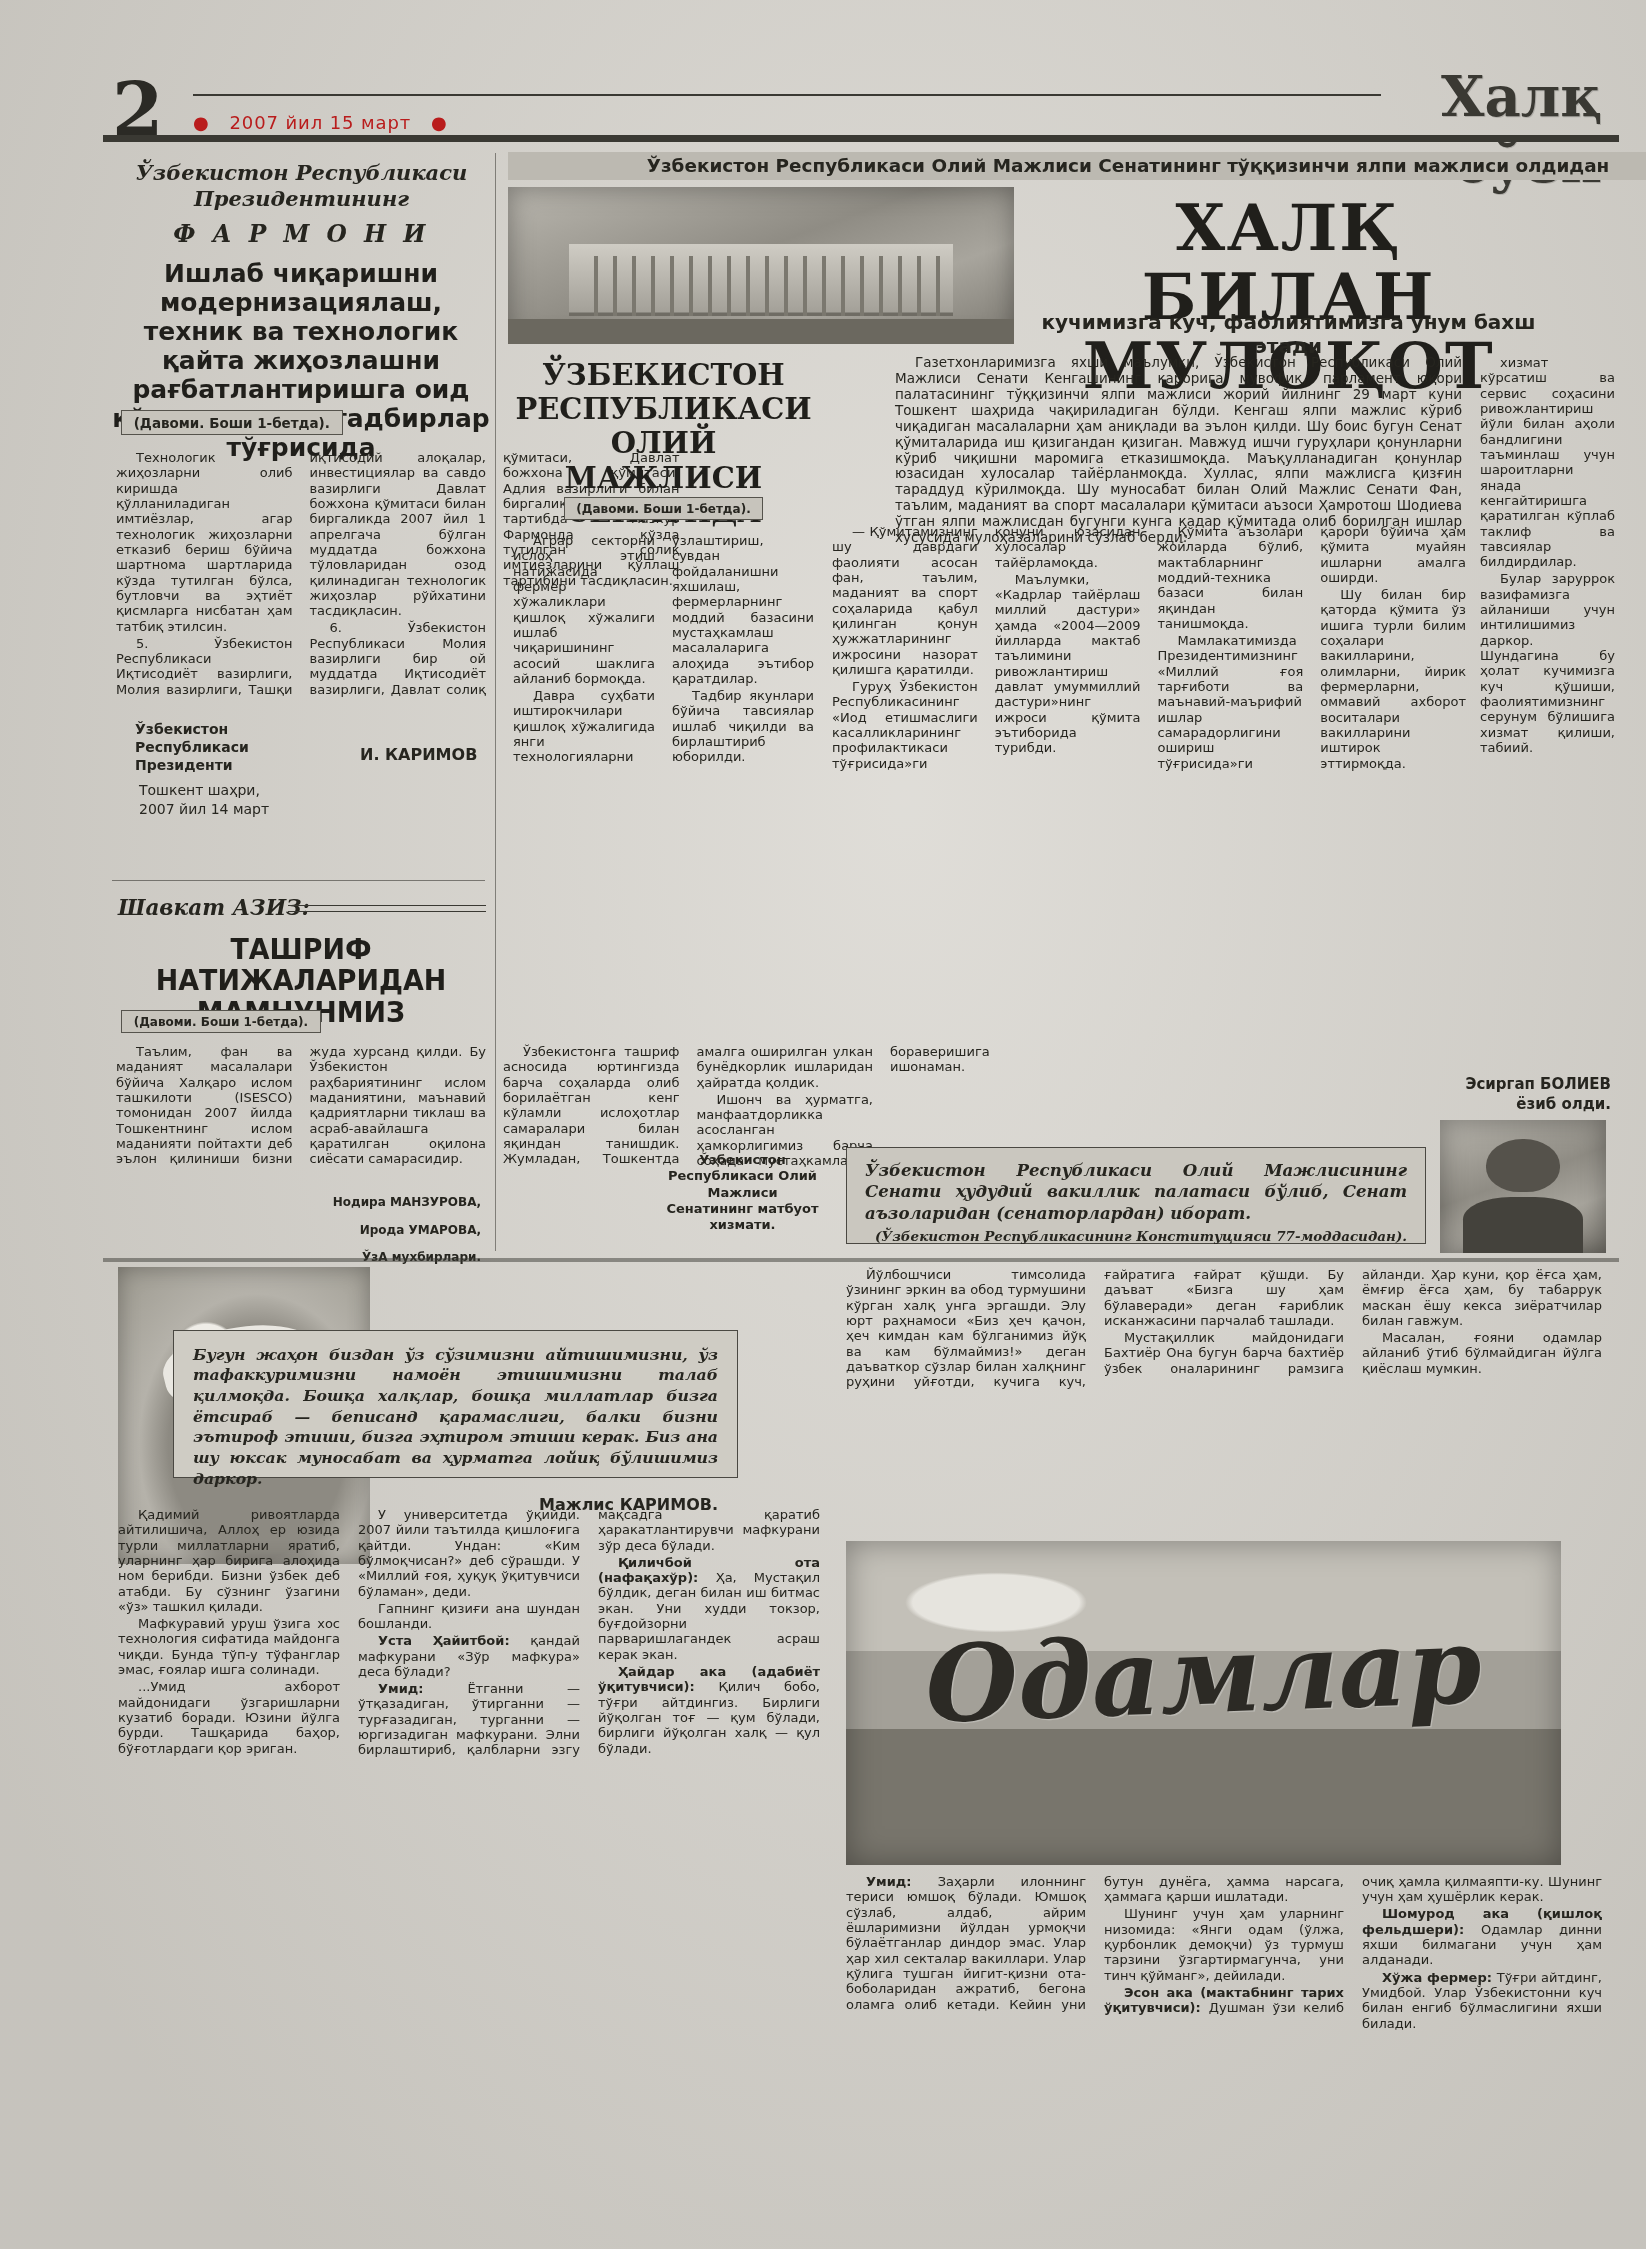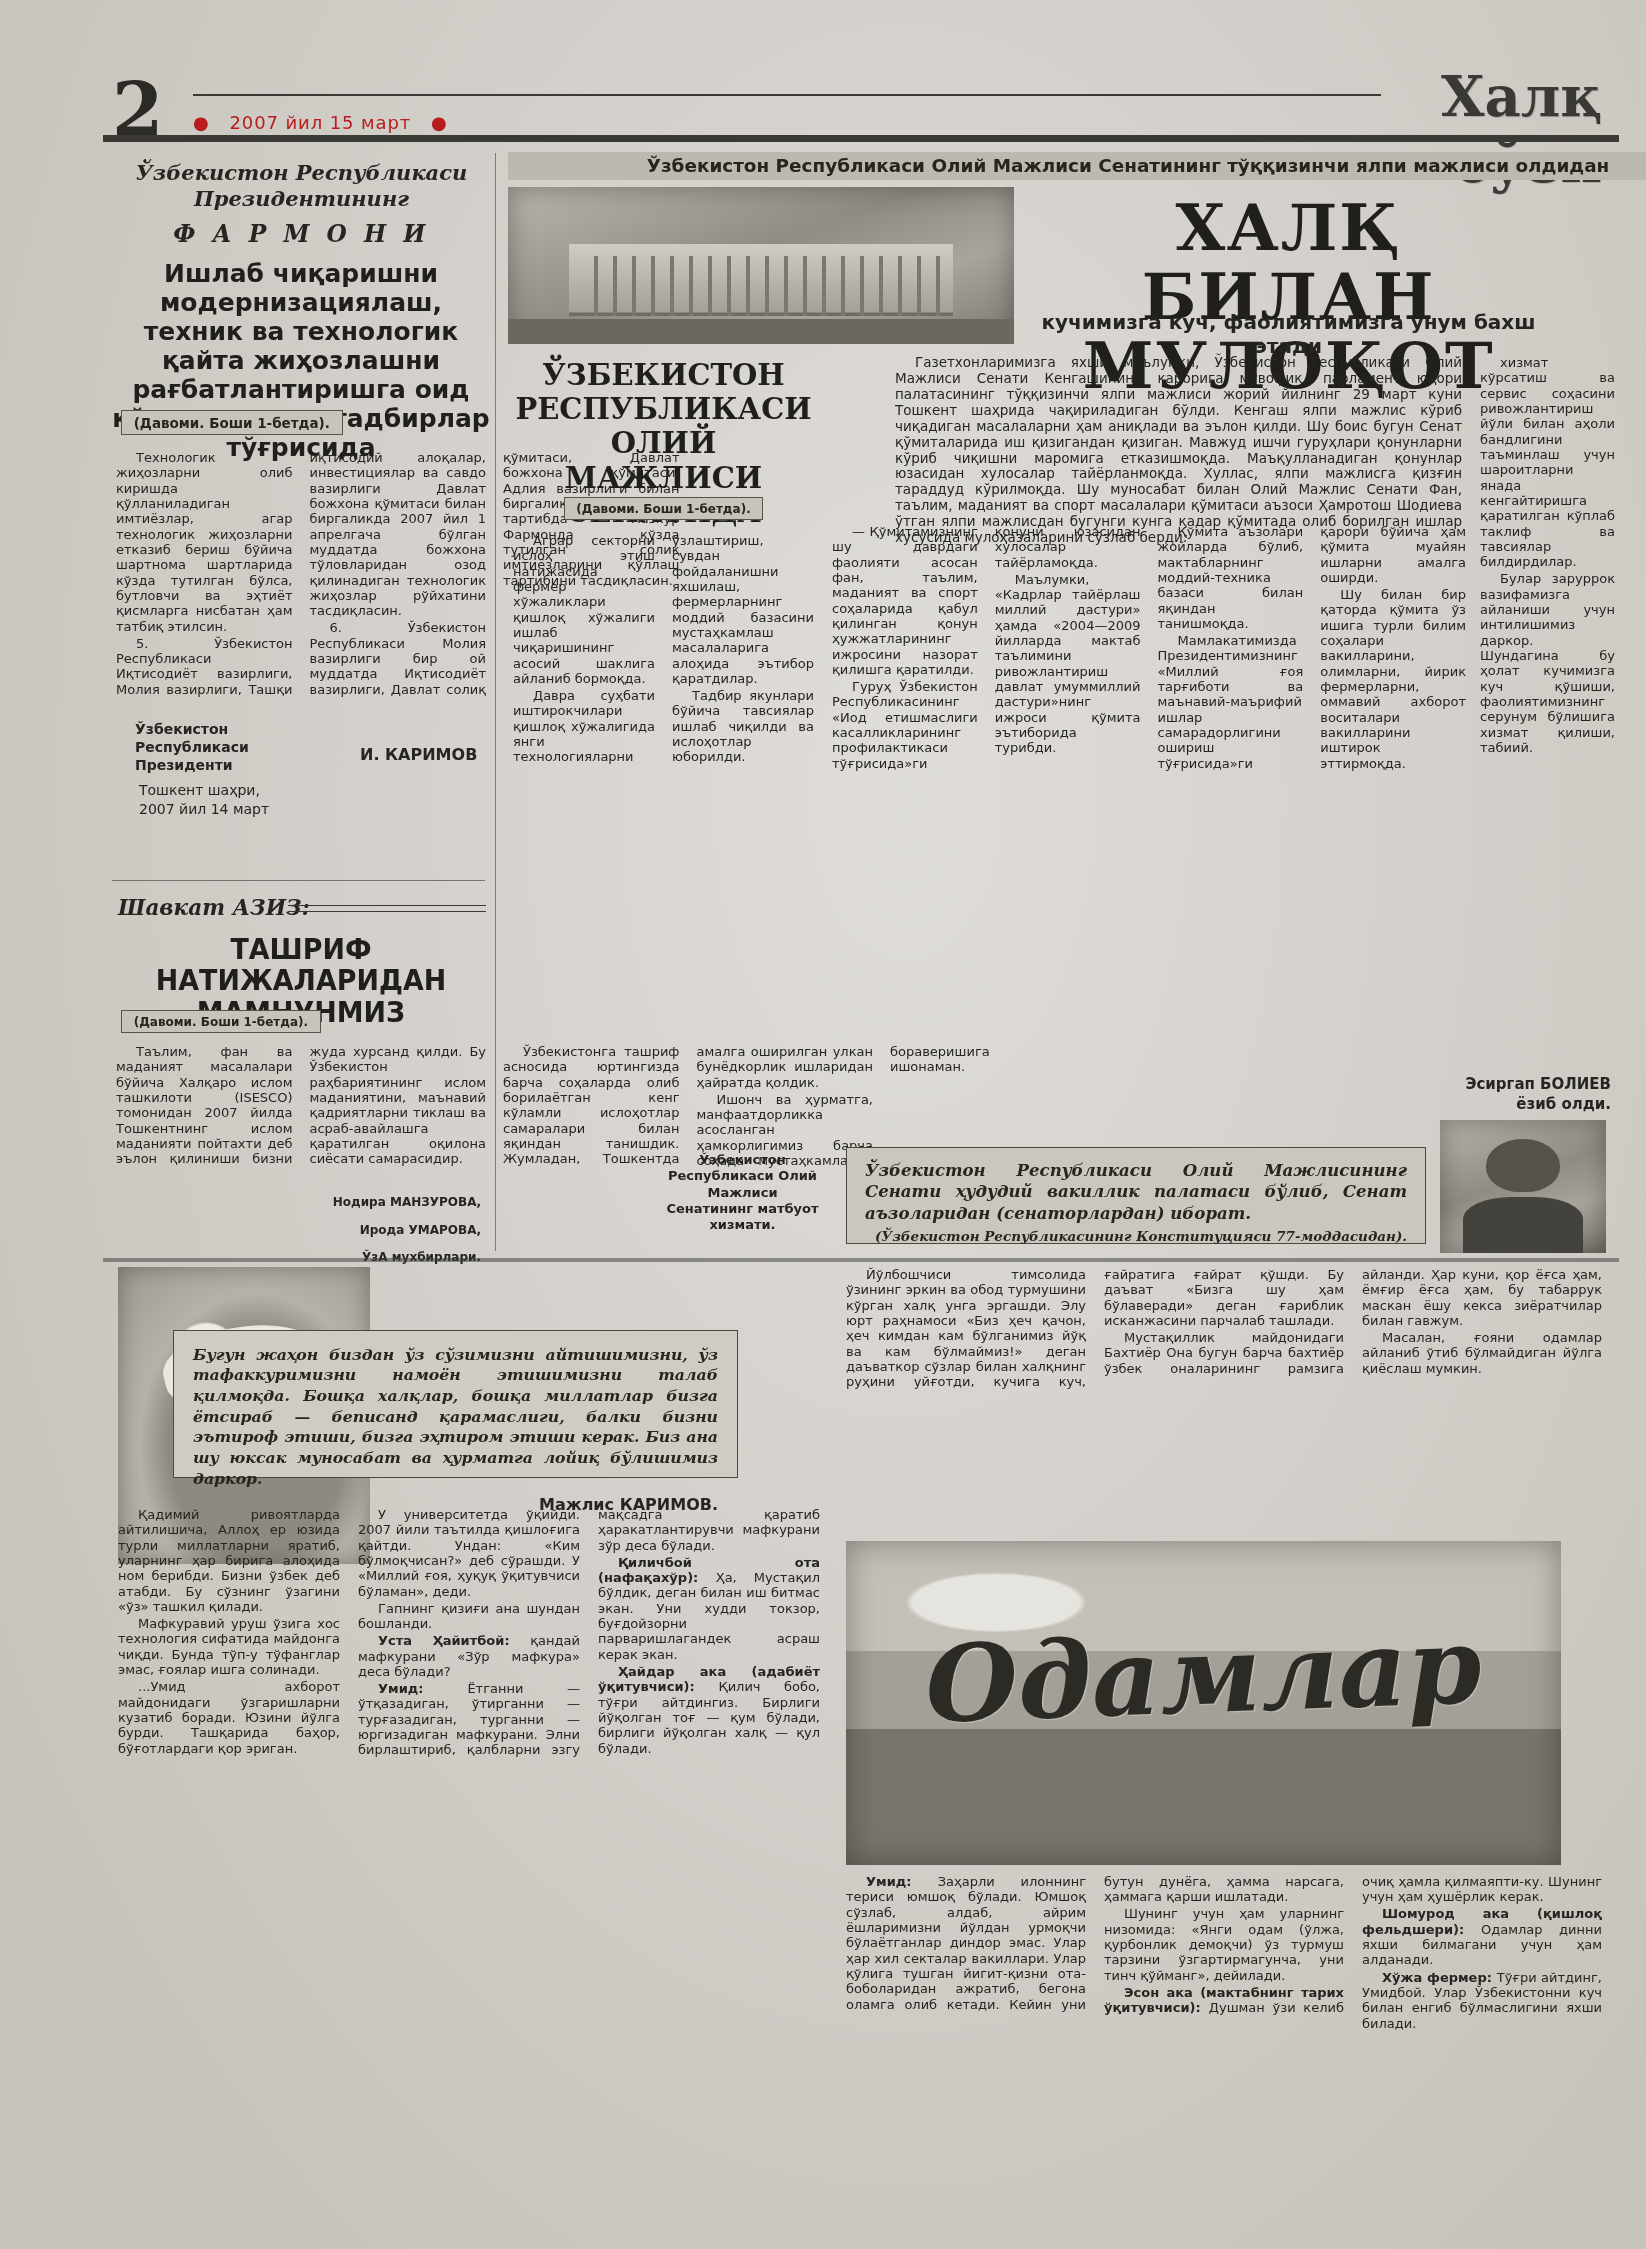--- a/index.html
+++ b/index.html
@@ -89,21 +89,21 @@
   <div style="position:absolute;left:0;bottom:0;width:100%;height:16%;background:#6b685f;"></div>
 </div>
 
 <div class="abs serif center headline" style="left:513px;top:358px;width:301px;font-size:29px;line-height:1.18;">ЎЗБЕКИСТОН РЕСПУБЛИКАСИ ОЛИЙ МАЖЛИСИ СЕНАТИДА</div>
 <div class="abs center" style="left:513px;top:497px;width:301px;">
   <span class="contbox" style="font-size:12px;">(Давоми. Боши 1-бетда).</span>
 </div>
 <div class="abs bodytext cols2" style="left:513px;top:533px;width:301px;height:580px;">
     <p>Аграр секторни ислоҳ этиш натижасида фермер хўжаликлари қишлоқ хўжалиги ишлаб чиқаришининг асосий шаклига айланиб бормоқда.</p>
     <p>Давра суҳбати иштирокчилари қишлоқ хўжалигида янги технологияларни ўзлаштириш, сувдан фойдаланишни яхшилаш, фермерларнинг моддий базасини мустаҳкамлаш масалаларига алоҳида эътибор қаратдилар.</p>
-    <p>Тадбир якунлари бўйича тавсиялар ишлаб чиқилди ва ислоҳотлар юборилди.</p>
+    <p>Тадбир якунлари бўйича тавсиялар ишлаб чиқилди ва бирлаштириб юборилди.</p>
   </div>
 <div class="abs center" style="left:666px;top:1152px;width:153px;font-size:13px;font-weight:bold;line-height:1.25;">Ўзбекистон Республикаси Олий Мажлиси Сенатининг матбуот хизмати.</div>
 
 <div class="abs serif center headline" style="left:1021px;top:193px;width:535px;font-size:64px;line-height:1.08;letter-spacing:1.8px;">
   <div>ХАЛҚ БИЛАН</div>
   <div>МУЛОҚОТ</div>
 </div>
 <div class="abs center" style="left:1030px;top:310px;width:517px;font-size:20px;font-weight:bold;">кучимизга куч, фаолиятимизга унум бахш этади</div>
 
 <div class="abs bodytext" style="left:895px;top:355px;width:567px;height:157px;font-size:13.5px;">

